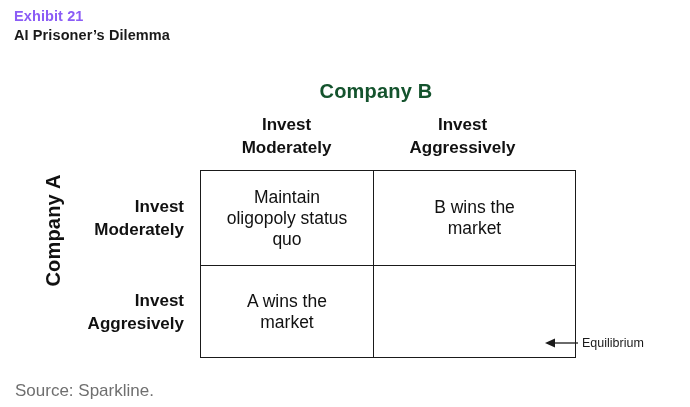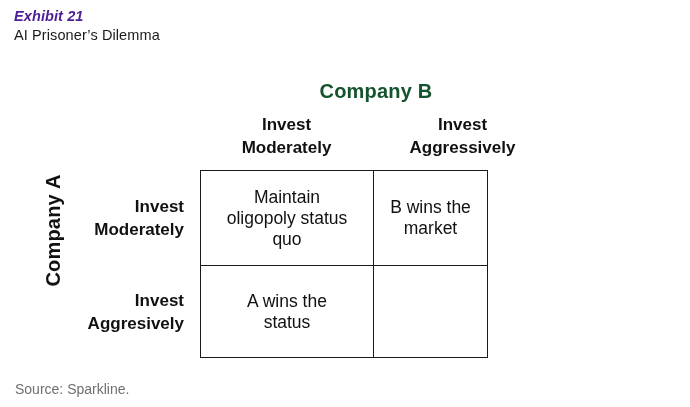--- a/index.html
+++ b/index.html
@@ -21,41 +21,40 @@
 
   
   #header {
     position: absolute;
     left: 14px;
     top: 7px;
   }
   #exhibit-label {
     font-size: 14.5px;
     font-weight: bold;
-    color: #4c1d95;
+    color: #8b5cf6;
     letter-spacing: 0.1px;
     line-height: 19px;
     white-space: nowrap;
-    font-style: italic;
   }
   #exhibit-title {
     font-size: 14.5px;
-    font-weight: normal;
+    font-weight: bold;
     color: #1a1a1a;
     letter-spacing: 0.1px;
     line-height: 19px;
     white-space: nowrap;
   }
 
   
   #matrix {
     position: absolute;
     left: 200px;
     top: 170px;
-    width: 288px;
+    width: 376px;
     height: 188px;
     border: 1.4px solid #1a1a1a;
     box-sizing: border-box;
     display: grid;
     grid-template-columns: 173px 1fr;
     grid-template-rows: 95px 1fr;
   }
   .cell {
     display: flex;
     align-items: center;
@@ -153,21 +152,21 @@
     color: #1a1a1a;
     margin-left: 3px;
     white-space: nowrap;
   }
 
   
   #source-note {
     position: absolute;
     left: 15px;
     top: 381px;
-    font-size: 14px;
+    font-size: 17px;
     color: #6f6f6f;
     white-space: nowrap;
   }
 </style>
 </head>
 <body>
 
 <div id="page">
 
   <div id="header">
@@ -193,19 +192,26 @@
 Aggresively</div>
   </div>
 
   <div id="matrix">
     <div class="cell cell-b-right cell-b-bottom">Maintain
 oligopoly status
 quo</div>
     <div class="cell cell-b-bottom">B wins the
 market</div>
     <div class="cell cell-b-right">A wins the
-status</div>
-  </div>
-
+market</div>
+  </div>
+
+  <div id="equilibrium-annotation">
+    <svg id="equilibrium-arrow" width="34" height="12" viewBox="0 0 34 12">
+      <line x1="9" y1="6" x2="33" y2="6" stroke="#1a1a1a" stroke-width="1.3"></line>
+      <polygon points="0,6 10,1.5 10,10.5" fill="#1a1a1a"></polygon>
+    </svg>
+    <span id="equilibrium-label">Equilibrium</span>
+  </div>
 
   <div id="source-note">Source: Sparkline.</div>
 
 </div>
 
 </body></html>

